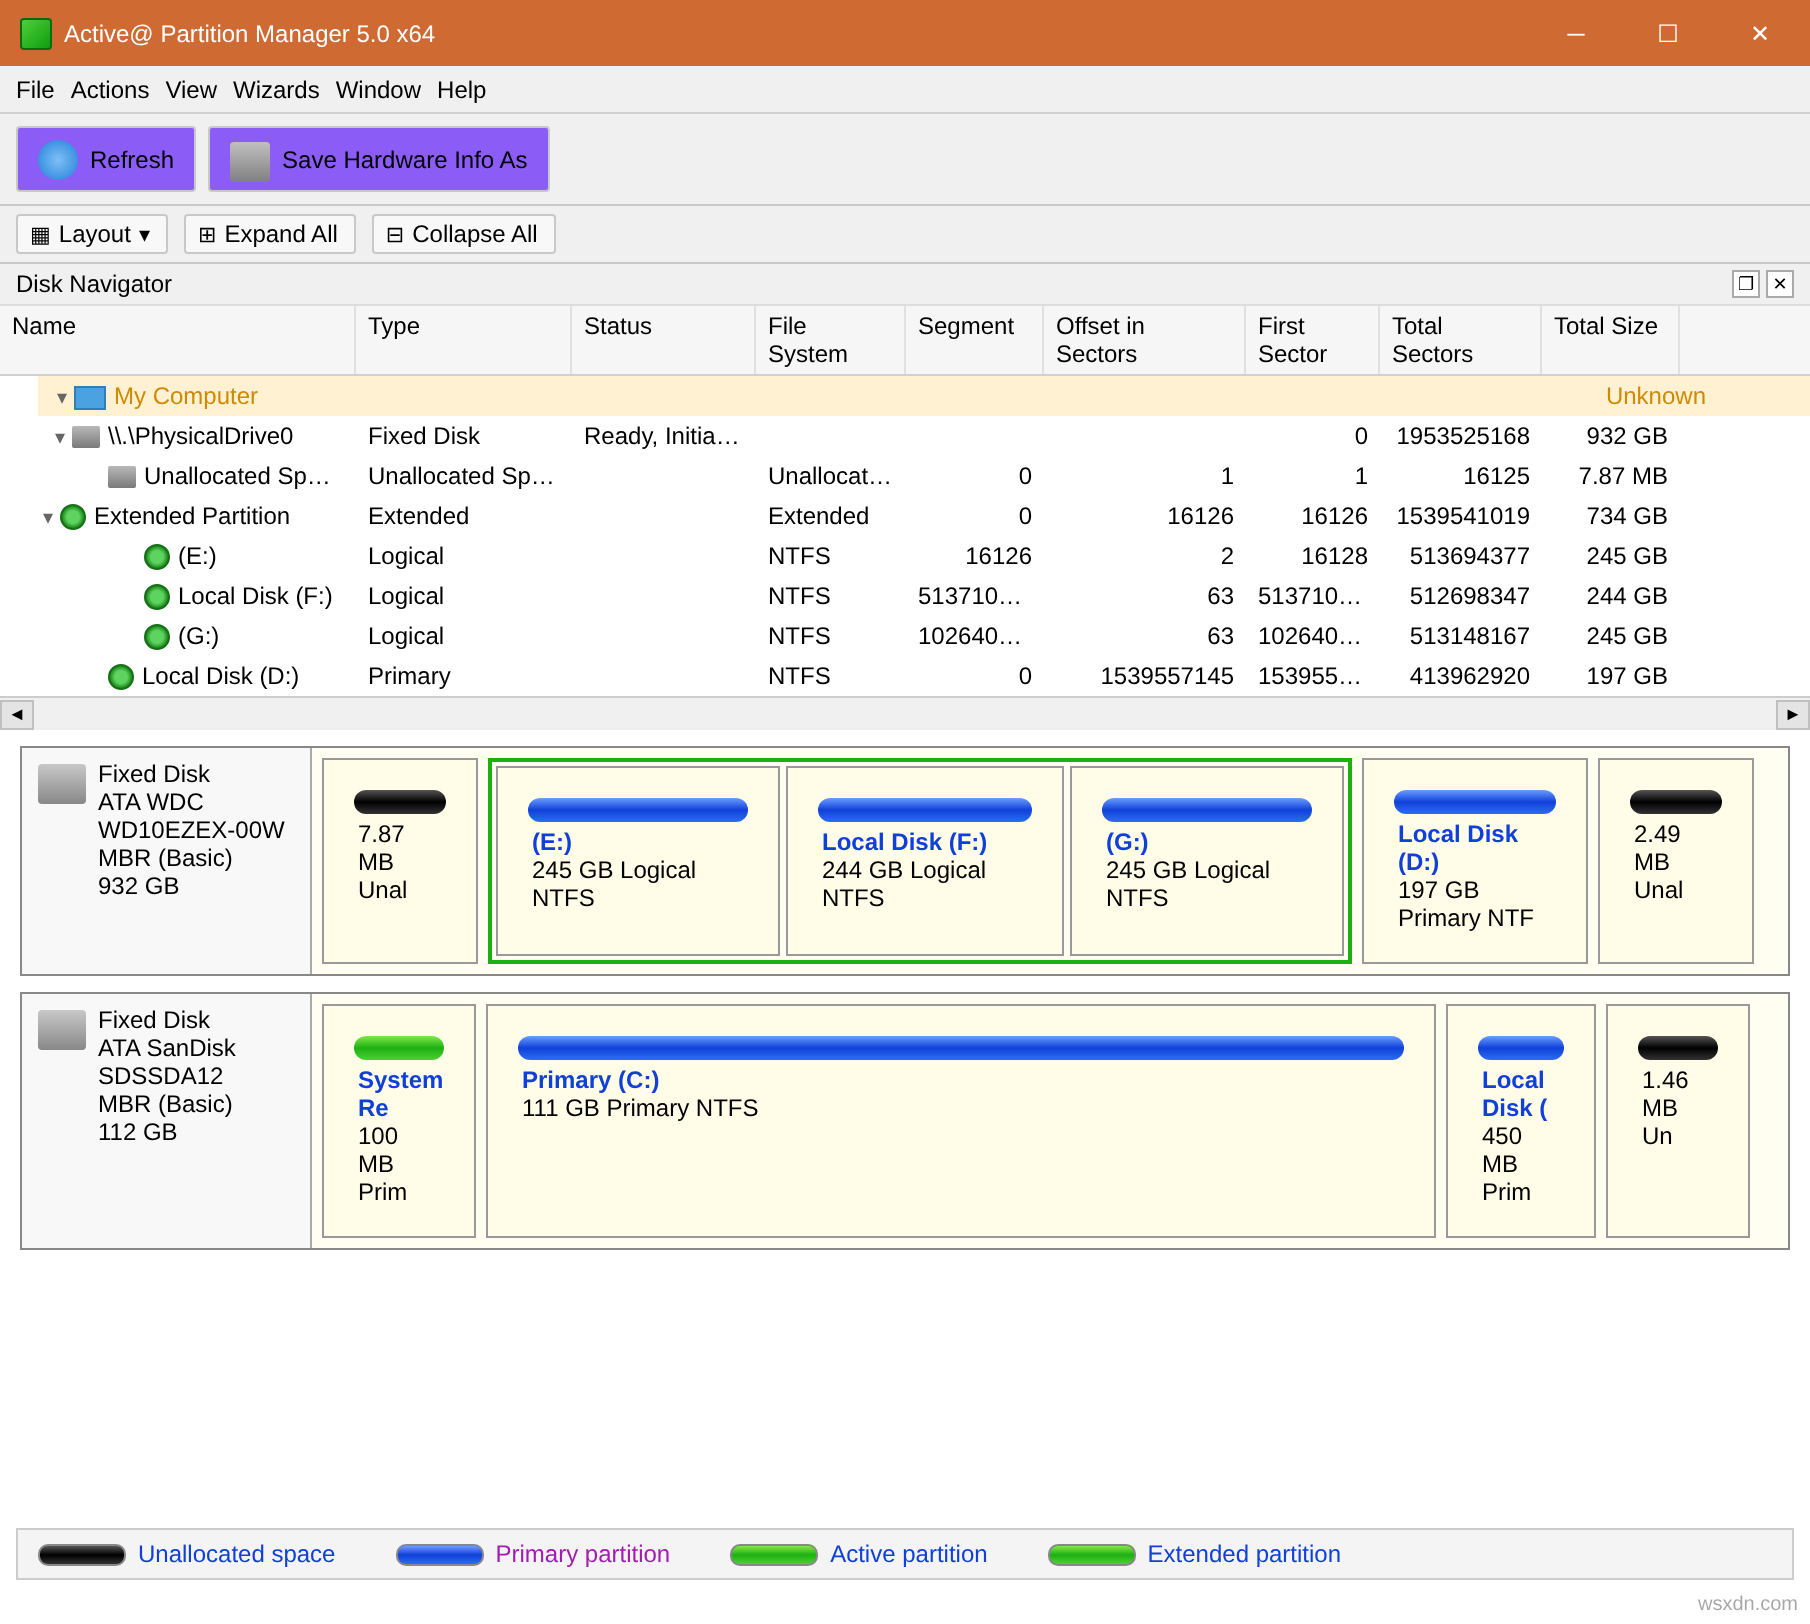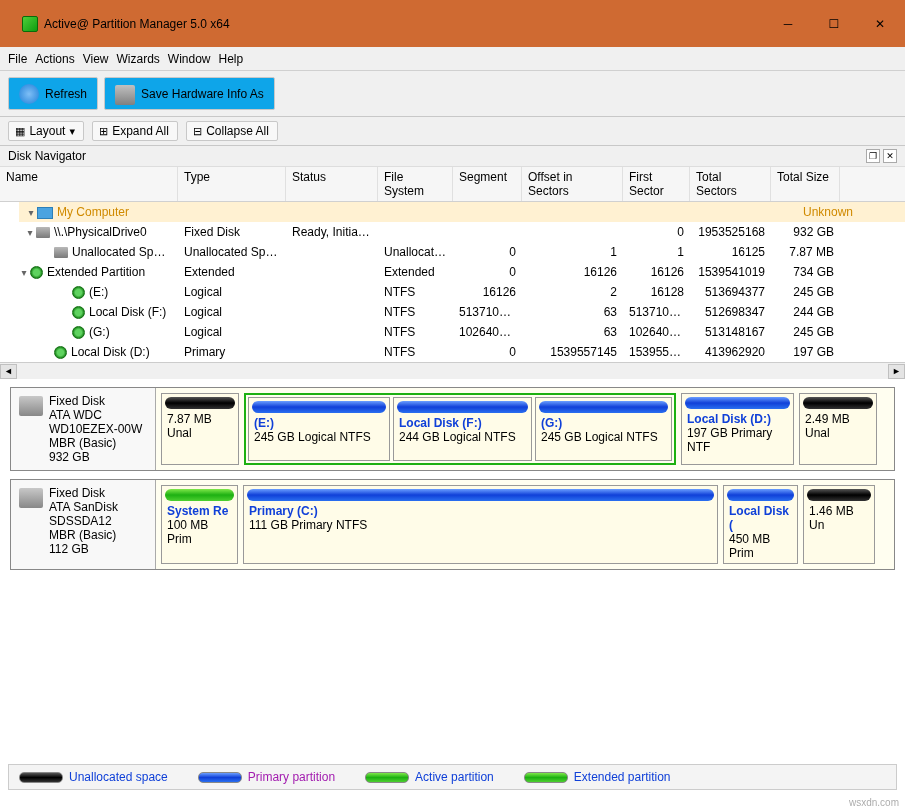--- a/index.html
+++ b/index.html
@@ -1,25 +1,25 @@
 <!DOCTYPE html>
 <html><head>
 <meta charset="utf-8">
 <style>
 * { box-sizing: border-box; margin: 0; padding: 0; font-family: "Segoe UI", Tahoma, sans-serif; font-size: 12px; }
 body { background: #fff; width: 905px; height: 812px; overflow: hidden; }
-.titlebar { background: #cf6a32; height: 47px; color: #000000; display: flex; align-items: center; padding: 0 2px 0 22px; }
+.titlebar { background: #cf6a32; height: 33px; color: #ffffff; display: flex; align-items: center; padding: 0 2px 0 10px; }
 .titlebar .appicon { width: 16px; height: 16px; background: linear-gradient(135deg,#4fcf3a,#0f9d0f); border-radius:2px; margin-right:6px; border:1px solid #0a6b0a;}
 .titlebar .title { flex: 1; font-size: 12px; }
 .winbtns { display:flex; }
 .winbtn { width: 46px; height: 28px; display:flex; align-items:center; justify-content:center; }
 .menubar { background:#f0f0f0; border-bottom:1px solid #d0d0d0; height:24px; display:flex; align-items:center; padding:0 8px; gap:8px; }
 .menubar span { cursor:default; }
 .toolbar { background:#f0f0f0; border-bottom:1px solid #c8c8c8; padding:6px 8px; display:flex; gap:6px; }
-.tbtn { border:1px solid #c8c8c8; background:#0ea5e9; padding:4px 10px; display:flex; align-items:center; gap:6px; border-radius:2px; cursor:pointer; }
+.tbtn { border:1px solid #c8c8c8; background:#8b5cf6; padding:4px 10px; display:flex; align-items:center; gap:6px; border-radius:2px; cursor:pointer; }
 .tbtn .ico { width:20px; height:20px; display:inline-block; }
 .icon-refresh { background: radial-gradient(circle,#7fbff6,#1e7fd8); border-radius:50%; position:relative; }
 .icon-drive { background: linear-gradient(#c0c0c0,#808080); border-radius:2px; width:20px;height:14px; margin-top:3px;}
 .toolbar2 { background:#f0f0f0; border-bottom:1px solid #c8c8c8; padding:4px 8px; display:flex; gap:8px; align-items:center; }
 .tbtn2 { border:1px solid #c8c8c8; background:#f8f8f8; padding:2px 8px 2px 6px; display:flex; align-items:center; gap:4px; border-radius:2px; font-size:11px; cursor:pointer; }
 .panel-hdr { background:#f0f0f0; padding:3px 8px; display:flex; align-items:center; justify-content:space-between; border-bottom:1px solid #ddd; }
 .panel-hdr .pbtns { display:flex; gap:3px; }
 .panel-hdr .pbtn { width:14px; height:14px; border:1px solid #aaa; background:#fff; font-size:9px; line-height:12px; text-align:center; cursor:pointer; }
 .grid-header { display:flex; background:#f6f6f6; border-bottom:1px solid #d0d0d0; }
 .grid-header .col { padding:3px 6px; border-right:1px solid #e0e0e0; font-size:12px; text-align:left; }
@@ -34,21 +34,21 @@
 .pcicon { width:16px; height:12px; display:inline-block; background:#4aa3e0; border:1px solid #2c7fb8; margin-right:4px; vertical-align:middle;}
 .num { text-align:right; }
 .scrollx { height:17px; background:#f0f0f0; border-top:1px solid #ccc; display:flex; align-items:center;}
 .scrollx .arrow { width:17px;height:15px; background:#e4e4e4; border:1px solid #c0c0c0; font-size:9px; text-align:center; line-height:13px; cursor:pointer;}
 .scrollx .track { flex:1; }
 .diskpanel { padding:8px 10px; }
 .diskrow { display:flex; border:1px solid #888; margin-bottom:8px; background:#fffef0; }
 .diskinfo { width:145px; padding:6px 8px; display:flex; align-items:flex-start; gap:6px; border-right:1px solid #aaa; background:#f8f8f8; font-size:11px;}
 .diskinfo .dicon { width:24px;height:20px; background:linear-gradient(#c8c8c8,#888); border-radius:2px; flex-shrink:0; margin-top:2px;}
 .partitions { flex:1; display:flex; padding:5px; gap:5px; overflow:hidden;}
-.part { border:1px solid #999; padding:0; display:flex; flex-direction:column; background:#fffce8; font-size:11px; overflow:hidden;}
+.part { border:1px solid #999; padding:12px; display:flex; flex-direction:column; background:#fffce8; font-size:11px; overflow:hidden;}
 .part .bar { height:12px; margin:3px 3px 2px 3px; border-radius:6px;}
 .part.unalloc .bar { background:linear-gradient(#555,#000,#333);}
 .part.primary .bar { background:linear-gradient(#6a9eff,#1040d8,#2a6ff0);}
 .part.active .bar { background:linear-gradient(#7fe84a,#1db012,#4dd030);}
 .part.extended { border:2px solid #1db012; padding:2px; display:flex; flex-direction:row; gap:3px; background:#fffef0;}
 .part .plabel { padding:1px 5px 3px 5px; }
 .part .pname { color:#1040d8; font-weight:bold; }
 .legend { position:absolute; bottom:22px; left:8px; right:8px; background:#f4f4f4; padding:5px 10px; display:flex; gap:30px; border:1px solid #ccc;}
 .legend-item { display:flex; align-items:center; gap:6px; font-size:11px;}
 .legend-item .swatch { width:44px; height:11px; border-radius:5px; border:1px solid #888;}

